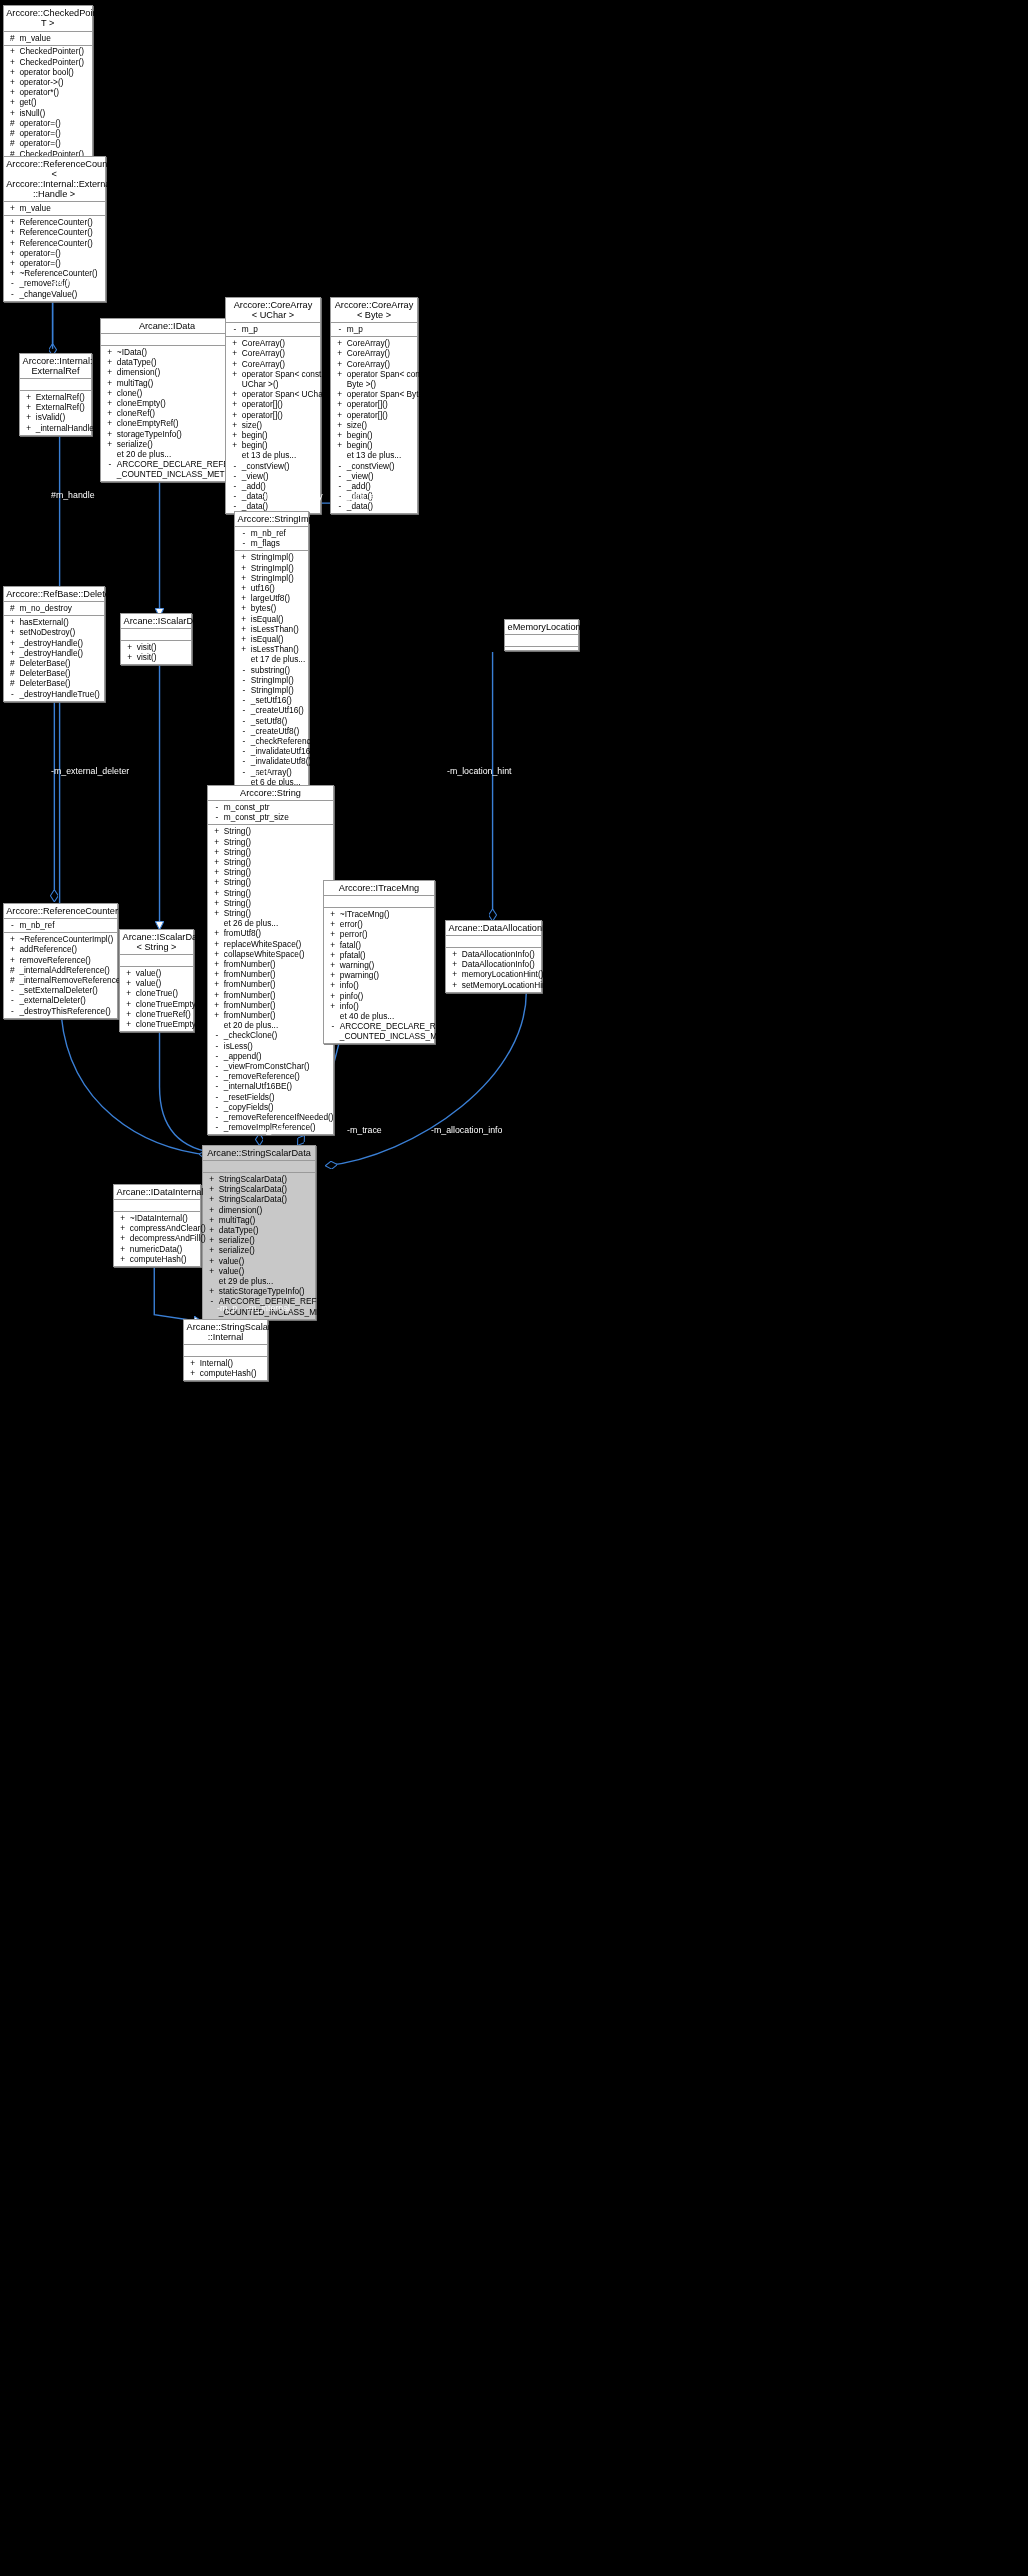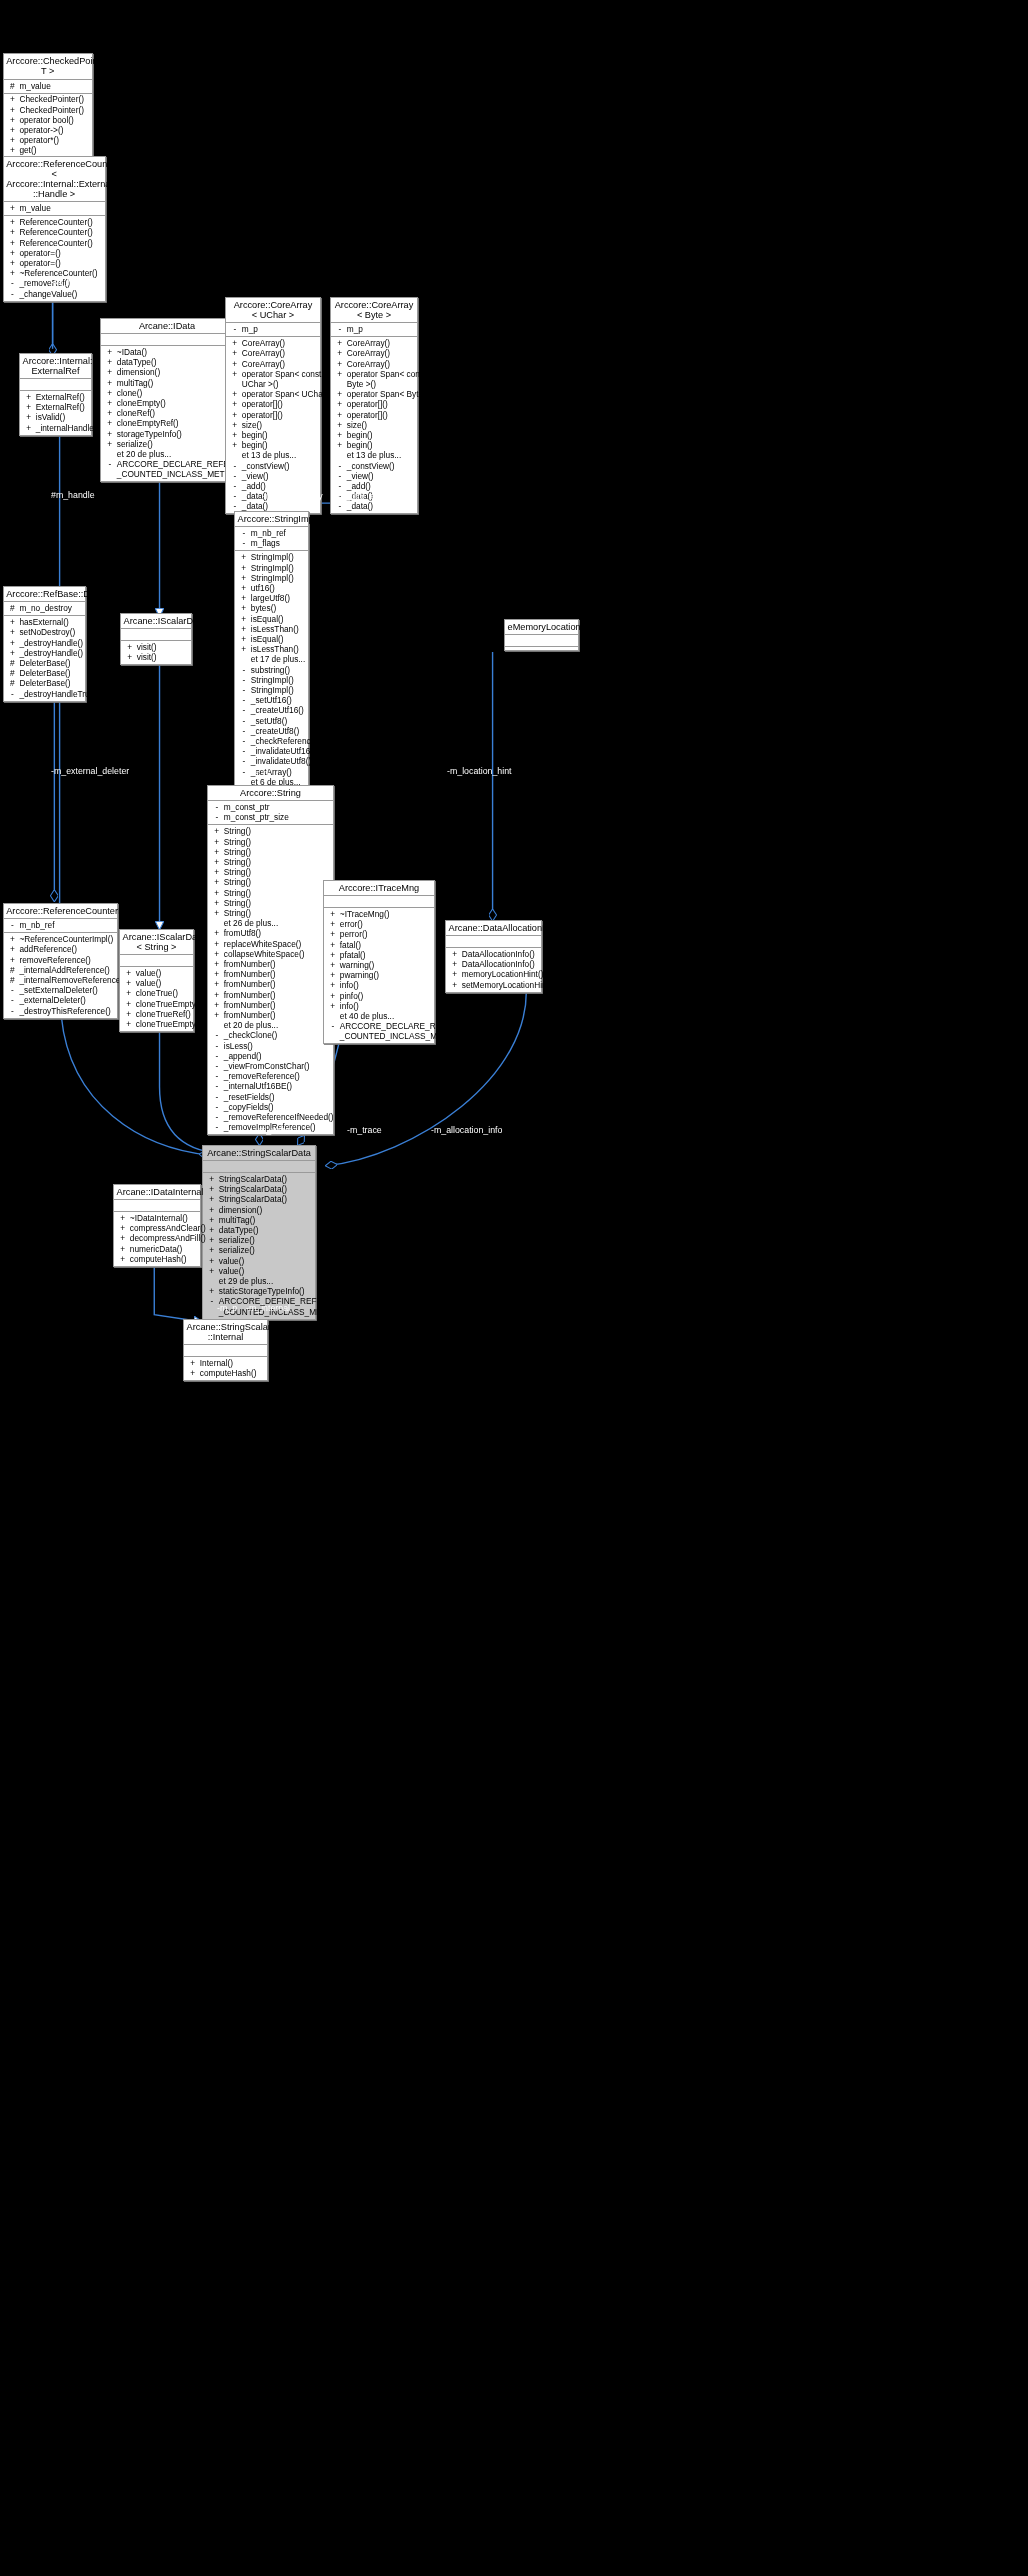--- a/index.html
+++ b/index.html
@@ -70,21 +70,21 @@
       <path d="M600,1120 C610,1230 470,1320 372,1330" marker-end="url(#diam)"></path>
 
       <path d="M176,1430 L176,1500 L230,1508" marker-end="url(#inh)"></path>
 
       <path d="M262,1475 L262,1503" marker-end="url(#diam)"></path>
       <path d="M290,1475 L290,1503" marker-end="url(#diam)"></path>
     </g>
   </svg>
 
   <div id="nodes">
-      <div class="node" style="left: 2.6px; top: 5.3px; width: 90px; margin-top: 48px;">
+      <div class="node" style="left: 2.6px; top: 5.3px; width: 90px;">
         <div class="title">Arccore::CheckedPointer&lt; T &gt;</div>
         <div class="attrs">
           <div class="row">
             <span class="vis">#</span>
             <span class="nm">m_value</span>
           </div>
         </div>
         <div class="ops">
           <div class="row">
             <span class="vis">+</span>
@@ -527,21 +527,21 @@
             <span class="vis"></span>
             <span class="nm">et 6 de plus...</span>
           </div>
         </div>
       </div>
       <div class="node" style="left: 456px; top: 619px; width: 75px; margin-left: 48px;">
         <div class="title">eMemoryLocationHint</div>
         <div class="attrs"></div>
         <div class="ops"></div>
       </div>
-      <div class="node" style="left: 2.6px; top: 586px; width: 83px;">
+      <div class="node" style="left: 2.6px; top: 586px; width: 102px;">
         <div class="title">Arccore::RefBase::DeleterBase</div>
         <div class="attrs">
           <div class="row">
             <span class="vis">#</span>
             <span class="nm">m_no_destroy</span>
           </div>
         </div>
         <div class="ops">
           <div class="row">
             <span class="vis">+</span>

